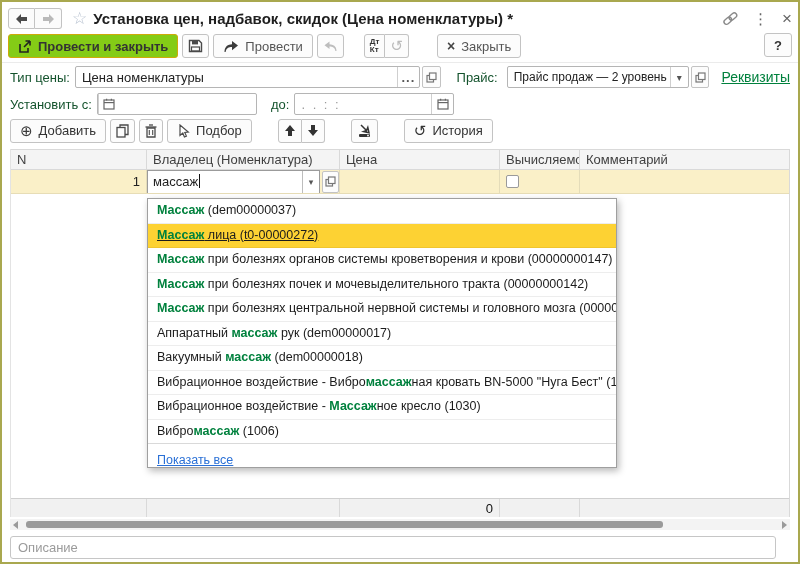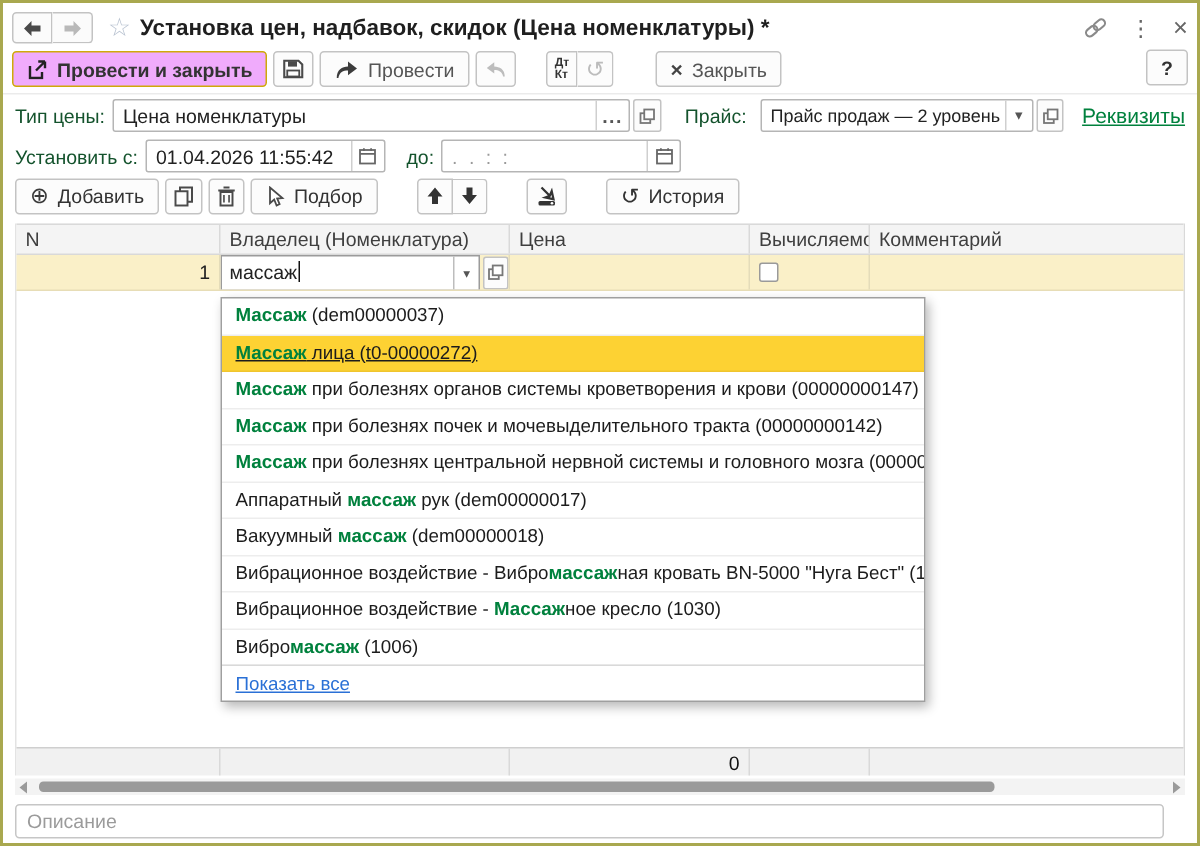--- a/index.html
+++ b/index.html
@@ -20,21 +20,21 @@
   .tbright{ margin-left:auto; display:flex; align-items:center; gap:14px; color:#777; }
   .tbright .ic{ cursor:pointer; display:flex; align-items:center; }
   .kebab{ font-size:15px; color:#666; }
   .wclose{ font-size:17px; color:#666; line-height:1; }
   
   .cmdbar{ position:absolute; left:6px; top:31px; right:6px; height:26px; display:flex; align-items:center; gap:4px; }
   .btn{ height:24px; display:inline-flex; align-items:center; gap:6px; padding:0 9px;
         background:#fcfcfc; border:1px solid #c3c3c3; border-radius:3px; color:#333;
         font-size:13px; cursor:pointer; white-space:nowrap; }
   .btn.icon{ padding:0 5px; }
-  .btn.primary{ background:#f0abfc; border-color:#cfa90a; font-weight:700; }
+  .btn.primary{ background:#84cc16; border-color:#cfa90a; font-weight:700; }
   .btn.dis{ color:#bcbcbc; }
   .dtkt{ display:flex; flex-direction:column; line-height:8px; font-size:8px; font-weight:700; color:#333; }
   .hist-glyph{ font-size:15px; }
   .gapper{ width:12px; }
   .help{ position:absolute; right:0; top:0; width:28px; justify-content:center; font-weight:700; }
   .sep-toolbar{ position:absolute; left:0; right:0; top:60px; height:1px; background:#ebebeb; }
   
   .frow{ position:absolute; left:8px; right:8px; display:flex; align-items:center; }
   .frow1{ top:64px; height:22px; }
   .frow2{ top:91px; height:22px; }
@@ -78,21 +78,21 @@
   .editor .seg{ width:17px; height:100%; display:flex; align-items:center; justify-content:center; border-left:1px solid #bdbdbd; font-size:9px; color:#555; cursor:pointer; }
   .cell-owner .openbtn{ width:17px; height:22px; margin-left:2px; }
   .checkbox{ width:13px; height:13px; background:#fff; border:1px solid #9a9a9a; border-radius:2px; cursor:pointer; }
   
   .dropdown{ position:absolute; left:145px; top:196px; width:470px; background:#fff;
              border:1px solid #9f9f9f; box-shadow:2px 3px 7px rgba(0,0,0,.28); z-index:9; }
   .dd-item{ height:24.5px; line-height:23px; padding:0 9px; border-bottom:1px solid #ededed;
             font-size:12.5px; white-space:nowrap; overflow:hidden; cursor:pointer; color:#1c1c1c; }
   .dd-item .match{ color:#00813d; font-weight:700; }
   .dd-item.sel{ background:#fdd233; border-bottom-color:#f0c52e;text-decoration:underline; }
-  .dd-showall{ height:24px; display:flex; align-items:center; padding:0 9px; border-top:1px solid #d9d9d9; margin-top:-1px; }
+  .dd-showall{ height:24px; display:flex; align-items:flex-end; padding:0 9px; border-top:1px solid #d9d9d9; margin-top:-1px; }
   .bluelink{ color:#2a70d6; text-decoration:underline; font-size:12.5px; cursor:pointer; }
   
   .totals{ position:absolute; left:0; right:0; bottom:0; height:19px; display:flex;
            background:#f1f1f1; border-top:1px solid #cfcfcf; }
   .tcell{ display:flex; align-items:center; padding:0 6px; border-right:1px solid #d9d9d9; }
   .tcell:last-child{ border-right:none; }
   .tcell.price{ justify-content:flex-end; color:#111; }
   .hscroll{ position:absolute; left:8px; top:517px; width:780px; height:11px; background:#f3f3f3; display:flex; align-items:center; }
   .harrow{ width:0; height:0; border-style:solid; cursor:pointer; }
   .harrow.left{ border-width:4px 5px 4px 0; border-color:transparent #9a9a9a transparent transparent; margin-left:3px; }
@@ -207,21 +207,20 @@
           <rect x="1" y="3.5" width="6.5" height="6.5" fill="none" stroke="#777" stroke-width="1.2"></rect>
           <rect x="3.5" y="1" width="6.5" height="6.5" fill="#fff" stroke="#777" stroke-width="1.2"></rect>
         </svg>
     </span>
     <span class="greenlink">Реквизиты</span>
   </div>
 
   <div class="frow frow2">
     <span class="lbl">Установить с:</span>
     <div class="field dtfield">
-      <span class="txt">01.04.2026 11:55:42</span>
       <span class="seg calseg">
         <svg width="12" height="12" viewBox="0 0 12 12">
             <rect x="1" y="2" width="10" height="9" fill="none" stroke="#666" stroke-width="1.2"></rect>
             <line x1="1" y1="4.6" x2="11" y2="4.6" stroke="#666" stroke-width="1.2"></line>
             <line x1="3.6" y1="0.8" x2="3.6" y2="2.6" stroke="#666" stroke-width="1.2"></line>
             <line x1="8.4" y1="0.8" x2="8.4" y2="2.6" stroke="#666" stroke-width="1.2"></line>
           </svg>
       </span>
     </div>
     <span class="lbl" style="margin-left:14px">до:</span>

